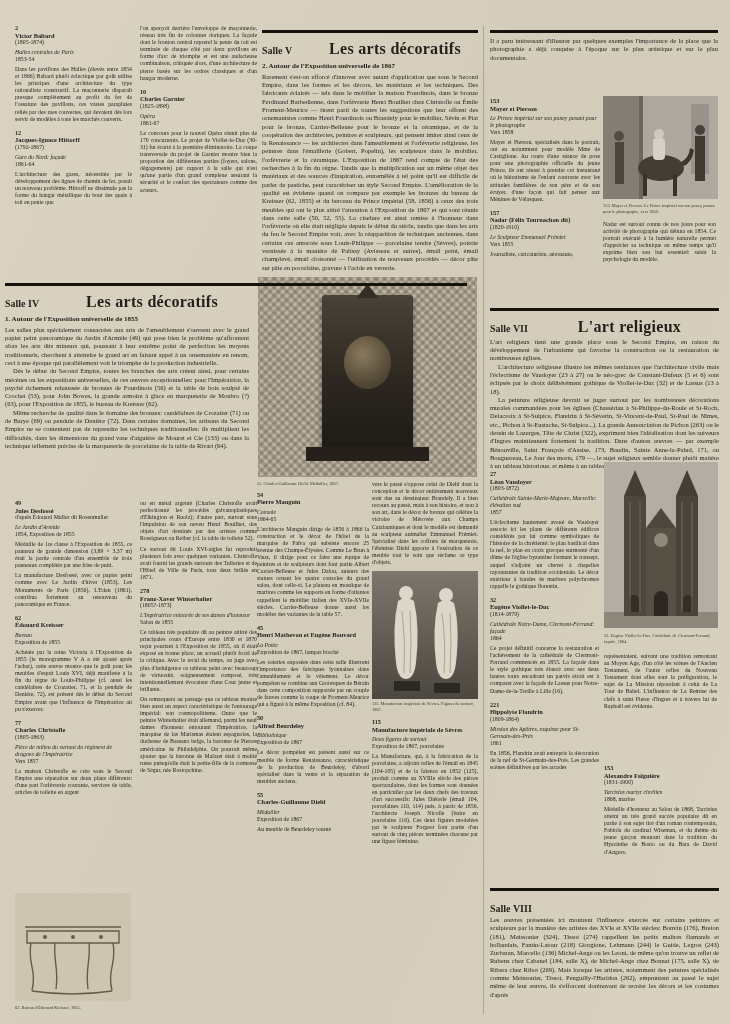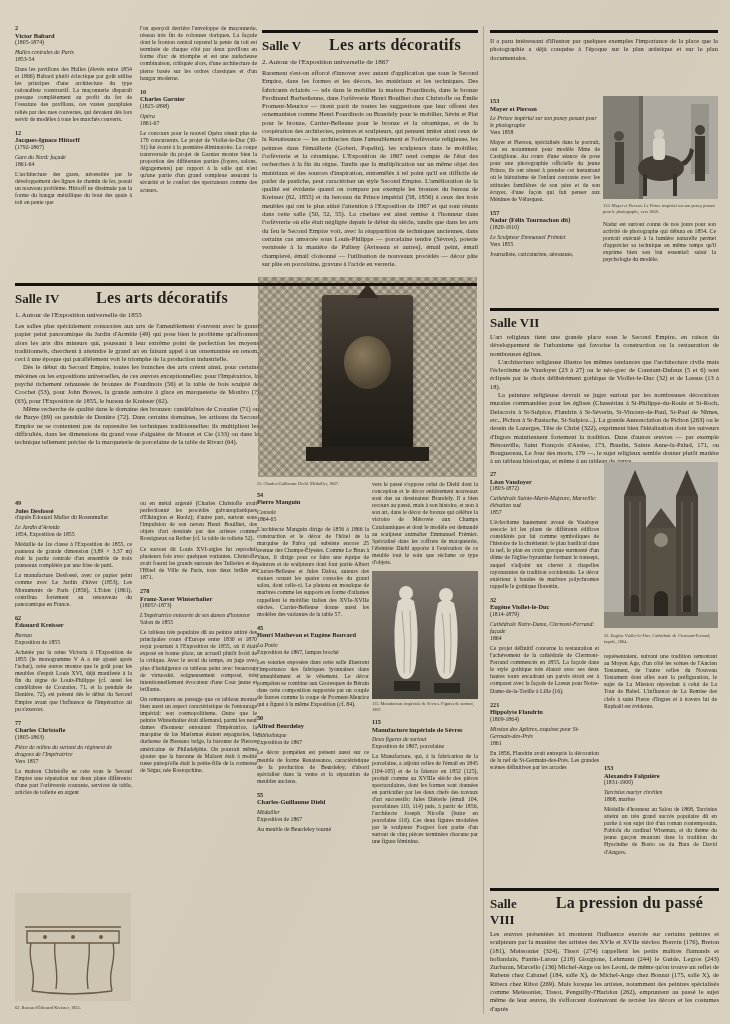--- a/index.html
+++ b/index.html
@@ -2,23 +2,23 @@
 <html><head>
 <meta charset="utf-8">
 <style>
   html,body{margin:0;padding:0;background:#8a867c;}
   .page{position:relative;width:730px;height:1024px;overflow:hidden;
         background:linear-gradient(115deg,#dad3c2,#d3ccba 55%,#d8d1bf);
         font-family:"Liberation Serif","DejaVu Serif",serif;color:#231f1a;}
   .sec{position:absolute;overflow:hidden;}
   .rule{height:3px;background:#16130f;margin-bottom:4px;}
   .shead{display:flex;align-items:baseline;margin-bottom:2px;}
-  .slabel{font-weight:bold;font-size:13px;width:50px;flex:none;}
+  .slabel{font-weight:bold;font-size:10px;width:50px;flex:none;margin-top:8px;}
   .stitle{flex:1;text-align:center;font-weight:bold;font-size:16px;letter-spacing:.3px;line-height:1.05;}
-  .subhead{font-weight:normal;font-size:7px;margin:4px 0 3px;}
+  .subhead{font-weight:bold;font-size:7px;margin:4px 0 3px;}
   .intro p{font-size:6.5px;line-height:8.3px;text-align:justify;margin:0;}
   .intro p + p{text-indent:8px;}
   .entry{margin-bottom:6px;}
   .e-num{font-weight:bold;font-size:6.2px;line-height:7.5px;margin-top:2px;}
   .e-name{font-weight:bold;font-size:6.4px;line-height:7.5px;}
   .e-sub,.e-dates,.e-date{font-size:5.8px;line-height:7px;}
   .e-work{font-style:italic;font-size:5.8px;line-height:7px;margin-top:3px;}
   .e-body{font-size:5.8px;line-height:7.1px;text-align:justify;margin:3px 0 0;}
   .caption{font-size:4.4px;line-height:5.6px;color:#3c382f;margin-top:2px;}
   .vline{position:absolute;left:483px;top:26px;width:1px;height:988px;background:rgba(40,35,28,.25);}
@@ -149,20 +149,21 @@
       <circle cx="16" cy="40" r="5" fill="#514c43"></circle>
     </svg>
   </div>
   <div class="caption sec" style="left:603px;top:201px;width:114px;">153. Mayer et Pierson. Le Prince impérial sur son poney posant pour le photographe, vers 1858.</div>
   <p class="e-body sec" style="left:603px;top:218px;width:113px;height:80px;">Nadar est surtout connu de nos jours pour son activité de photographe qui débuta en 1854. Ce portrait exécuté à la lumière naturelle permet d'apprécier sa technique en même temps qu'il exprime bien son but essentiel: saisir la psychologie du modèle.</p>
 
   <section class="sec" style="left:490px;top:308px;width:229px;height:160px;">
     <div class="rule"></div>
     <div class="shead">
       <span class="slabel">Salle VII</span>
+      <span class="stitle">L'art religieux</span>
     </div>
     <div class="intro">
 
     <p>L'art religieux tient une grande place sous le Second Empire, en raison du développement de l'urbanisme qui favorise la construction ou la restauration de nombreuses églises.</p>
         <p>L'architecture religieuse illustre les mêmes tendances que l'architecture civile mais l'éclectisme de Vaudoyer (23 à 27) ou le néo-grec de Constant-Dufeux (5 et 6) sont éclipsés par le choix délibérément gothique de Viollet-le-Duc (32) et de Lassus (13 à 18).</p>
         <p>La peinture religieuse devrait se juger surtout par les nombreuses décorations murales commandées pour les églises (Chassériau à St-Philippe-du-Roule et St-Roch, Delacroix à St-Sulpice, Flandrin à St-Séverin, St-Vincent-de-Paul, St-Paul de Nîmes, etc., Pichon à St-Eustache, St-Sulpice...). La grande Annonciation de Pichon (263) ou le dessin de Lazerges, Tête de Christ (322), expriment bien l'idéalisation dont les suiveurs d'Ingres maintiennent fortement la tradition. Dans d'autres œuvres — par exemple Bénouville, Saint François d'Assise, 173, Baudin, Sainte Anne-la-Palud, 171, ou Bouguereau, Le Jour des morts, 179 —, le sujet religieux semble donner plutôt matière à un tableau historique, et même à un tableau de genre.</p>
       </div>
   </section>
 
   <section class="sec" style="left:490px;top:468px;width:109px;height:420px;">
@@ -224,21 +225,21 @@
       <div class="entry">
         <div class="e-num">153</div>
         <div class="e-name">Alexandre Falguière</div>
         <div class="e-dates">(1831-1900)</div>
         <div class="e-work">Tarcisius martyr chrétien</div>
         <div class="e-date">1868, marbre</div>
         <p class="e-body">Médaille d'honneur au Salon de 1868, Tarcisius atteint un très grand succès populaire dû en partie à son sujet tiré d'un roman contemporain, Fabiola du cardinal Wiseman, et du thème du jeune garçon mourant dans la tradition du Hyacinthe de Bosio ou du Bara de David d'Angers.</p>
       </div>
     </section>
 
-  <section class="sec" style="left:15px;top:283px;width:462px;height:212px;">
+  <section class="sec" style="left:5px;top:283px;width:462px;height:212px;">
     <div class="rule"></div>
     <div style="width:244px;">
       <div class="shead">
         <span class="slabel">Salle IV</span>
         <span class="stitle">Les arts décoratifs</span>
       </div>
       <div class="subhead">1. Autour de l'Exposition universelle de 1855</div>
       <div class="intro">
 
       <p>Les salles plus spécialement consacrées aux arts de l'ameublement s'ouvrent avec le grand papier peint panoramique du Jardin d'Armide (49) qui pose bien le problème qu'affrontent alors les arts dits mineurs qui, poussant à leur extrême point de perfection les moyens traditionnels, cherchent à atteindre le grand art en faisant appel à un ornemaniste en renom, ceci à une époque qui parallèlement voit le triomphe de la production industrielle.</p>
@@ -398,20 +399,19 @@
           <div class="e-date">Exposition de 1867, porcelaine</div>
           <p class="e-body">La Manufacture, qui, à la fabrication de la porcelaine, a adjoint celles de l'émail en 1845 (104-105) et de la faïence en 1852 (125), produit comme au XVIIIe siècle des pièces spectaculaires, dont les formes sont données en particulier par les deux chefs des travaux d'art successifs: Jules Diéterle (émail 104, porcelaines 110, 114) puis, à partir de 1856, l'architecte Joseph Nicolle (buire en porcelaine 116). Ces deux figures modelées par le sculpteur Forgeot font partie d'un surtout de cinq pièces terminées chacune par une figure féminine.</p>
         </div>
       </div>
   </section>
 
   <section class="sec" style="left:490px;top:888px;width:229px;height:133px;">
     <div class="rule"></div>
     <div class="shead">
       <span class="slabel">Salle VIII</span>
-      <span class="stitle">La pression du passé</span>
     </div>
     <div class="intro">
 
     <p>Les œuvres présentées ici montrent l'influence exercée sur certains peintres et sculpteurs par la manière des artistes des XVIe et XVIIe siècles: Bonvin (176), Breton (181), Meissonier (324), Tissot (274) rappellent les petits maîtres flamands et hollandais, Fantin-Latour (218) Giorgione, Lehmann (244) le Guide, Legros (243) Zurbaran, Marcello (136) Michel-Ange ou les Leoni, de même qu'on trouve un reflet de Rubens chez Cabanel (184, salle X), de Michel-Ange chez Bonnat (175, salle X), de Ribera chez Ribot (269). Mais lorsque les artistes, notamment des peintres spécialisés comme Meissonier, Tissot, Penguilly-l'Haridon (262), empruntent au passé le sujet même de leur œuvre, ils s'efforcent dorénavant de recréer les décors et les costumes d'après</p>
       </div>
   </section>
 </div>
 
 </body></html>

